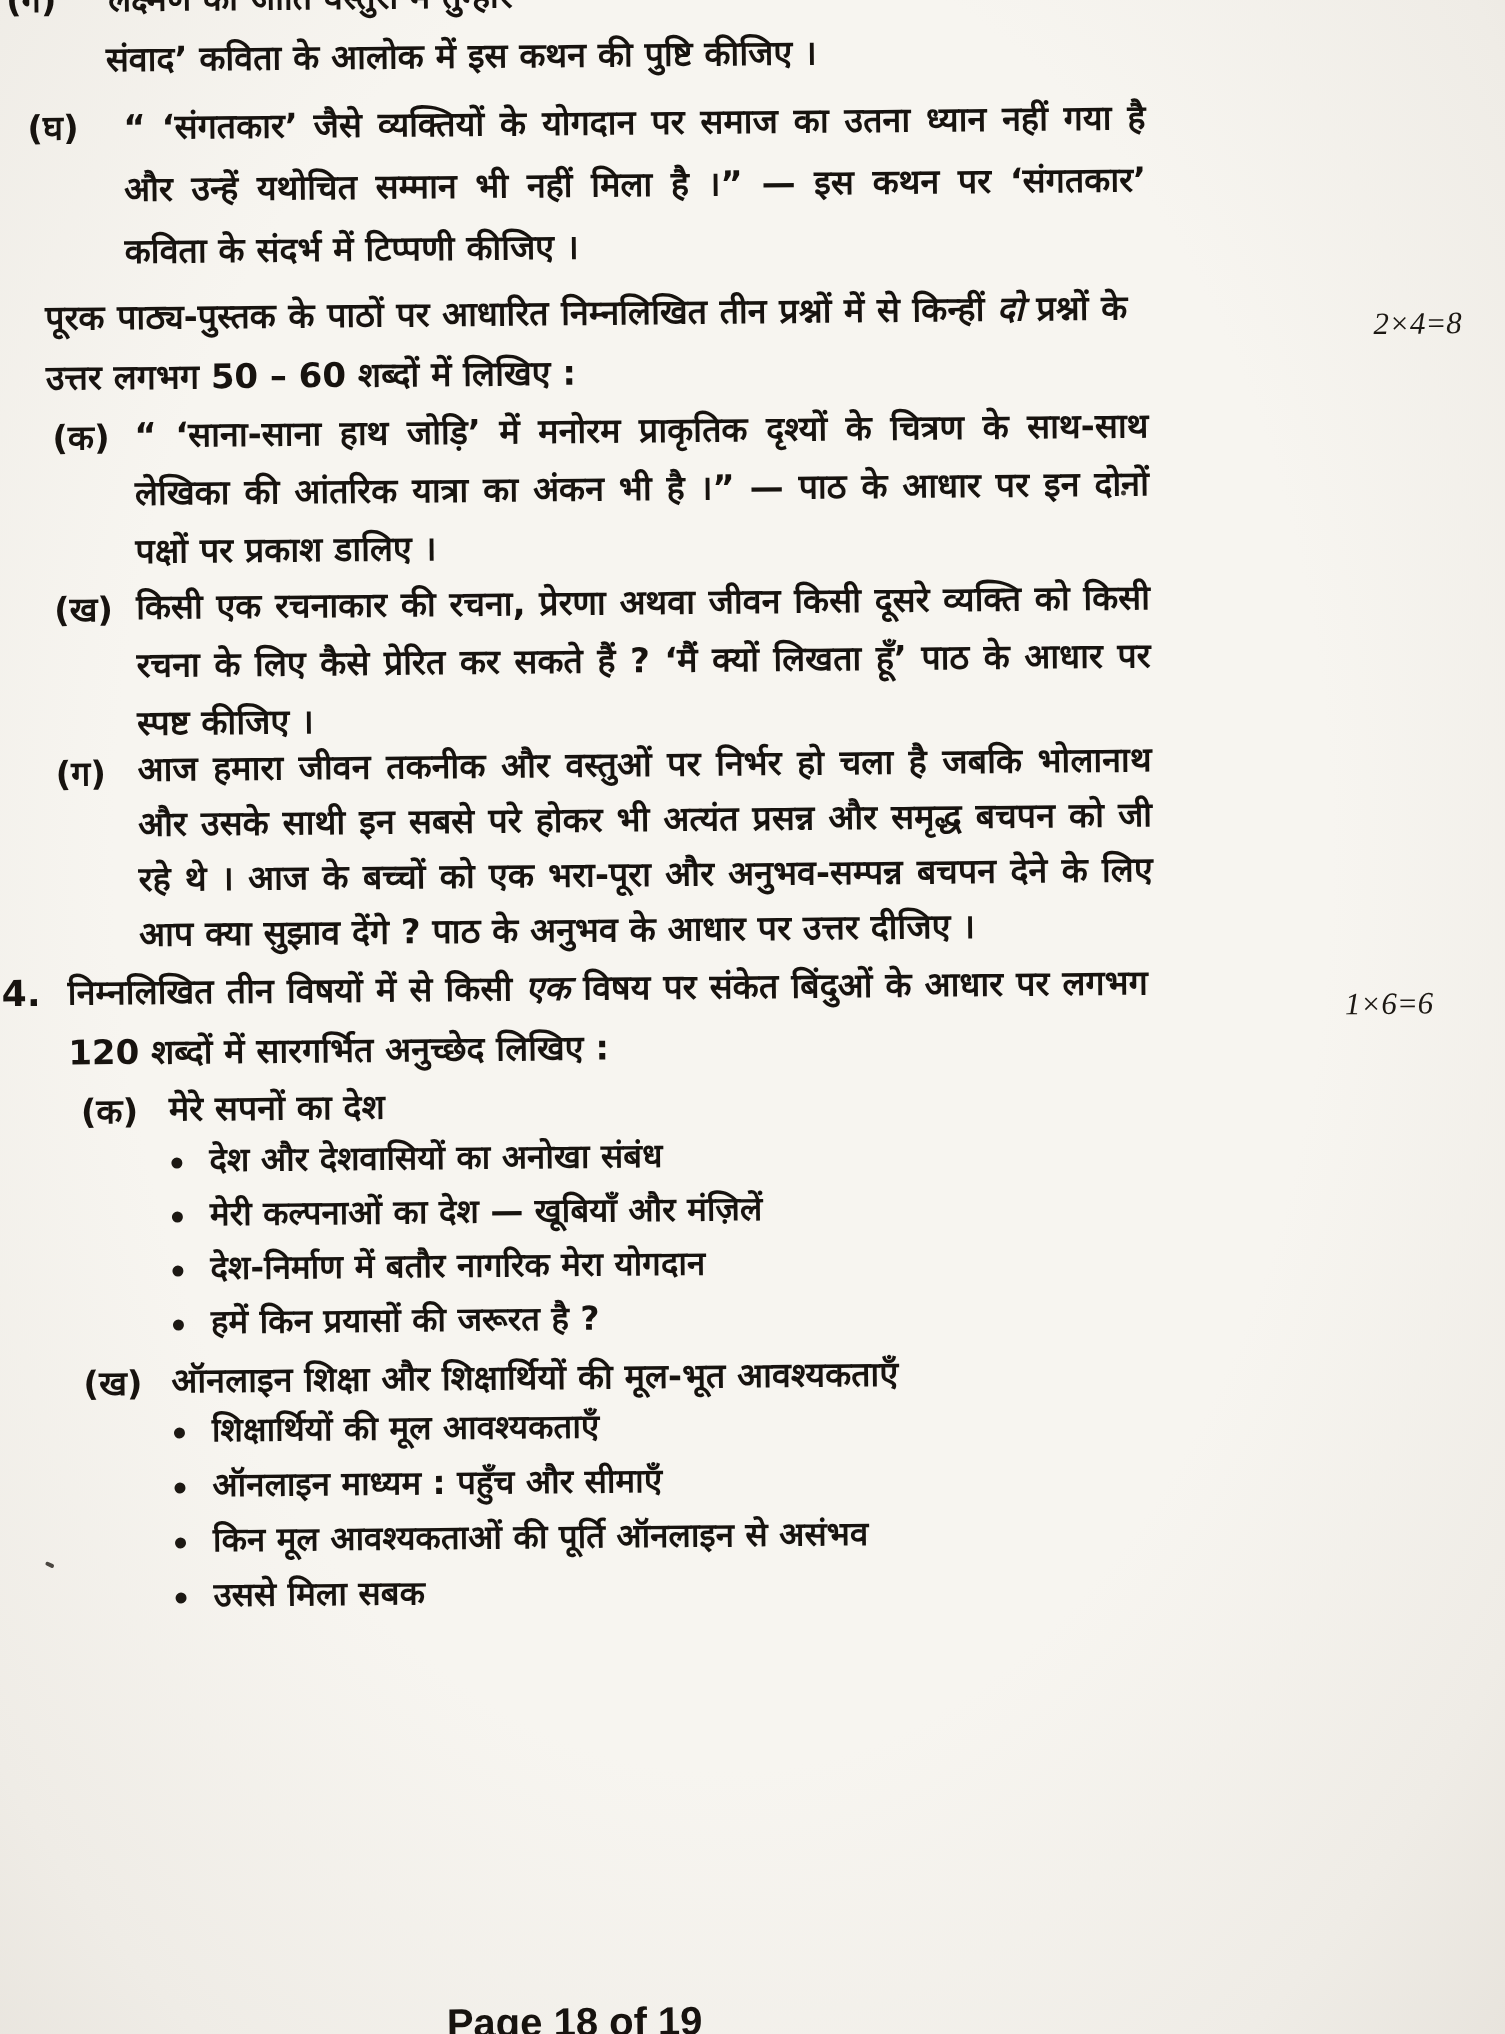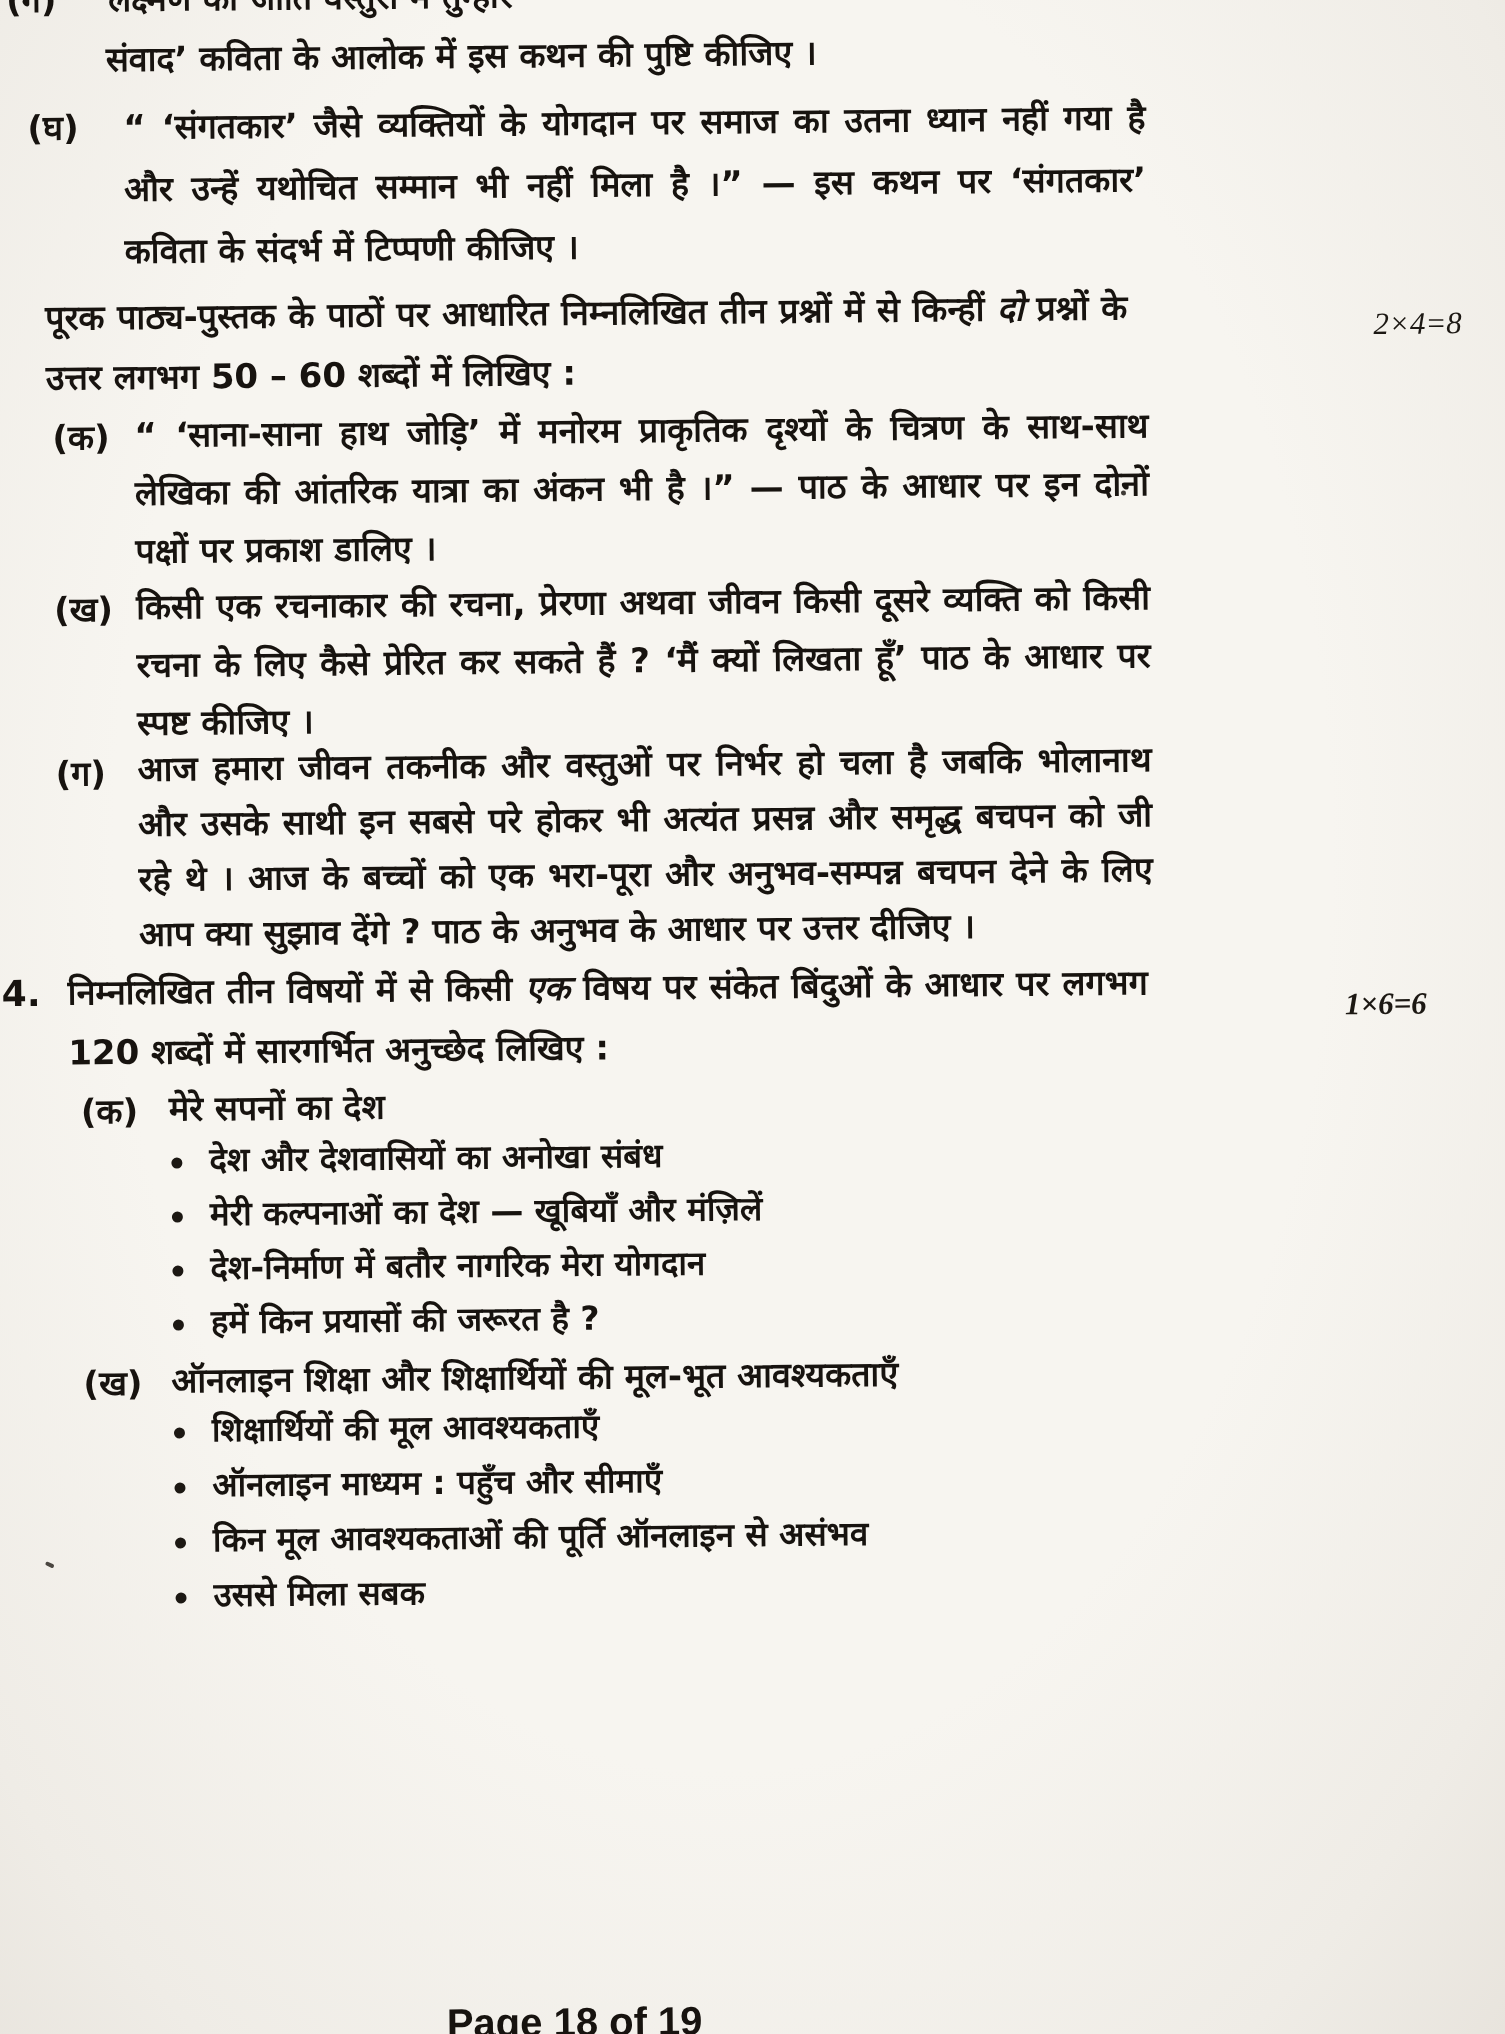--- a/index.html
+++ b/index.html
@@ -116,21 +116,21 @@
     <span class="lbl" style="left:58px; top:578px;">(ख)</span>
     <div class="t" style="left:140px; top:572px; width:1014px;">किसी एक रचनाकार की रचना, प्रेरणा अथवा जीवन किसी दूसरे व्यक्ति को किसी रचना के लिए कैसे प्रेरित कर सकते हैं ? ‘मैं क्यों लिखता हूँ’ पाठ के आधार पर स्पष्ट कीजिए ।</div>
 
     <span class="lbl" style="left:58px; top:742px;">(ग)</span>
     <div class="t" style="left:140px; top:736px; width:1014px; line-height:55px;">आज हमारा जीवन तकनीक और वस्तुओं पर निर्भर हो चला है जबकि भोलानाथ और उसके साथी इन सबसे परे होकर भी अत्यंत प्रसन्न और समृद्ध बचपन को जी रहे थे । आज के बच्चों को एक भरा-पूरा और अनुभव-सम्पन्न बचपन देने के लिए आप क्या सुझाव देंगे ? पाठ के अनुभव के आधार पर उत्तर दीजिए ।</div>
 
     <span class="lbl" style="left:2px; top:962px; font-size:36px;">4.</span>
     <div class="t" style="left:68px; top:956px; width:1080px; line-height:60px;">
       <span>निम्नलिखित तीन विषयों में से किसी </span><span class="emph">एक</span><span> विषय पर संकेत बिंदुओं के आधार पर लगभग 120 शब्दों में सारगर्भित अनुच्छेद लिखिए :</span>
     </div>
-    <div class="marks" style="left:1345px; top:992px;font-weight:bold;">1×6=6</div>
+    <div class="marks" style="left:1345px; top:992px;">1×6=6</div>
 
     <span class="lbl" style="left:80px; top:1080px;">(क)</span>
     <div class="t nowrap" style="left:168px; top:1074px;">मेरे सपनों का देश</div>
 
     <span class="bullet-dot" style="left:170px; top:1152px;"></span>
     <div class="btxt" style="left:208px; top:1132px;">देश और देशवासियों का अनोखा संबंध</div>
 
     <span class="bullet-dot" style="left:170px; top:1206px;"></span>
     <div class="btxt" style="left:208px; top:1186px;">मेरी कल्पनाओं का देश — खूबियाँ और मंज़िलें</div>
 

